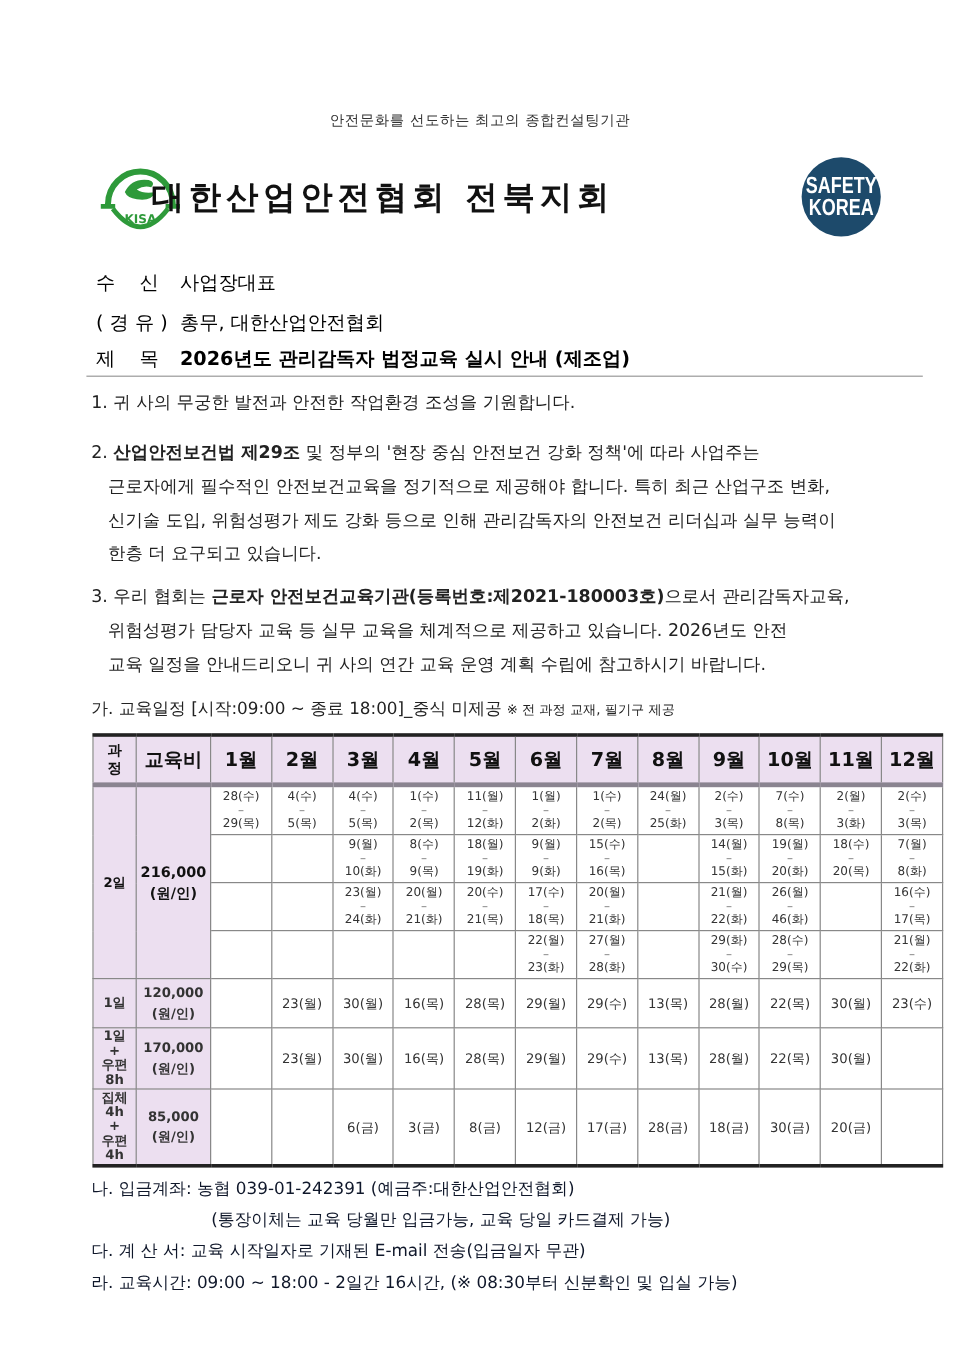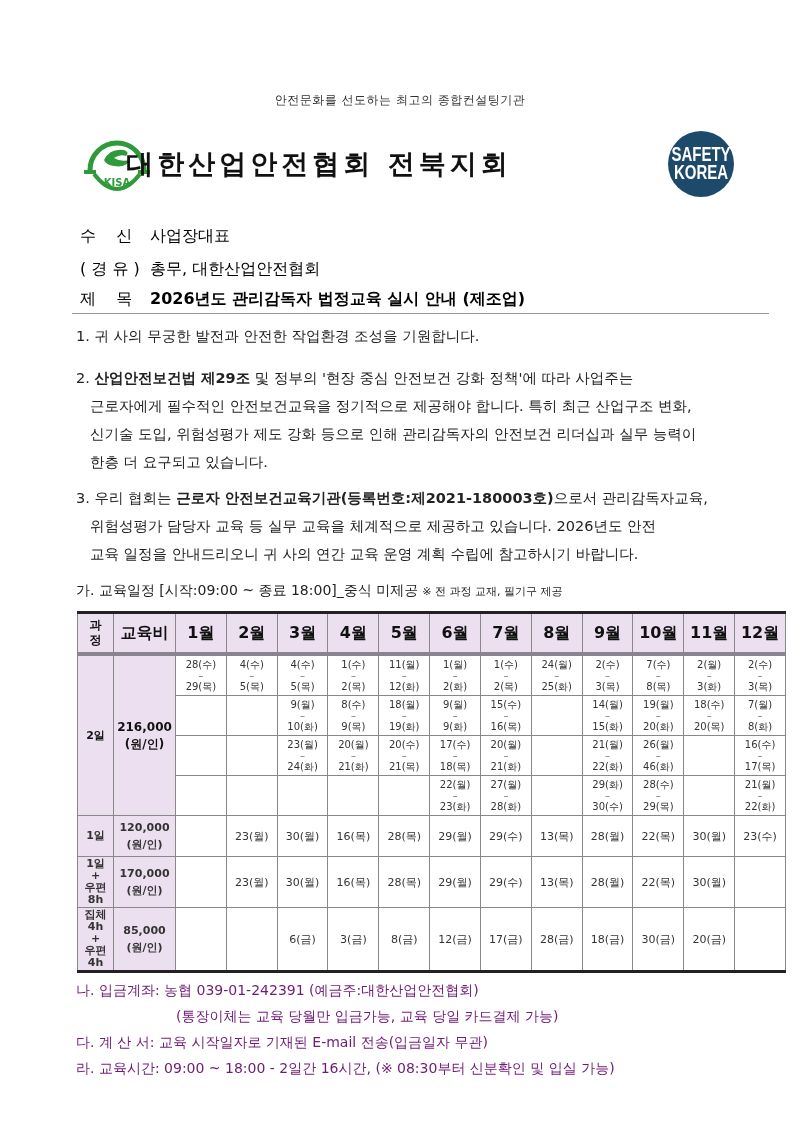--- a/index.html
+++ b/index.html
@@ -32,21 +32,21 @@
   table.sched td.d { font-size: 10px; line-height: 12px; color: #333; }
   table.sched td.d .dash { display: block; color: #777; line-height: 10px; }
   table.sched tr.sub td { height: 39px; }
   table.sched tr.single td { height: 40px; font-size: 11px; color: #333; }
   table.sched tr.r3 td { height: 50px; font-size: 11px; color: #333; }
   table.sched tr.r4 td { height: 62px; font-size: 11px; color: #333; }
   table.sched tbody tr:last-child td { border-bottom: 3px solid #222; }
   table.sched td.course { font-size: 11px; line-height: 12px; }
   table.sched td.fee { font-size: 12px; line-height: 17px; }
 
-  .foot { left: 76px; font-size: 14px; color: #701a75; white-space: nowrap; }
+  .foot { left: 76px; font-size: 14px; color: #0f172a; white-space: nowrap; }
 </style>
 </head>
 <body>
 
 <div class="abs tagline">안전문화를 선도하는 최고의 종합컨설팅기관</div>
 
 <svg class="abs logo-kisa" viewBox="0 0 74 70">
   <path d="M10 40 A27 27 0 1 1 64 40" fill="none" stroke="#2e9a3a" stroke-width="5"></path>
   <path d="M4 42 L16 42 M58 42 L70 42" stroke="#2e9a3a" stroke-width="4"></path>
   <path d="M14 44 Q37 74 60 44" fill="none" stroke="#2e9a3a" stroke-width="4"></path>

